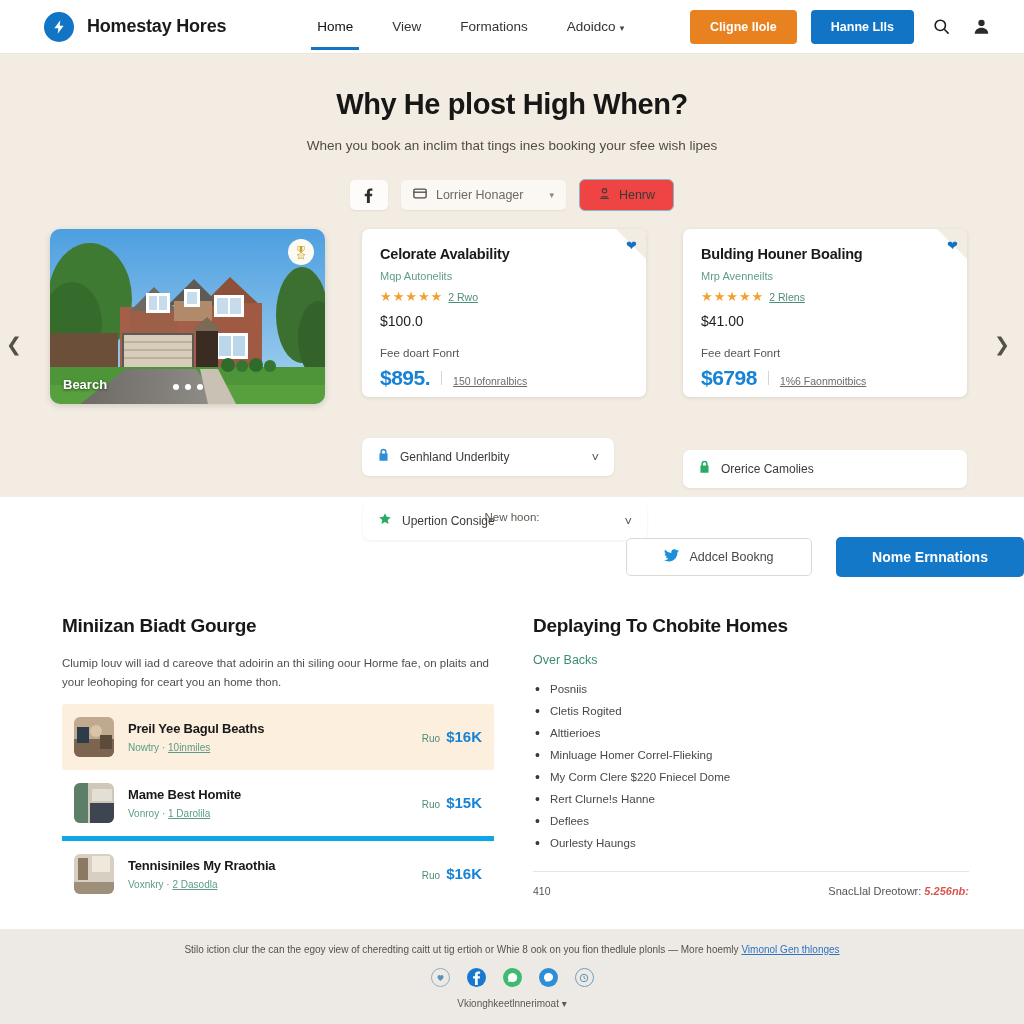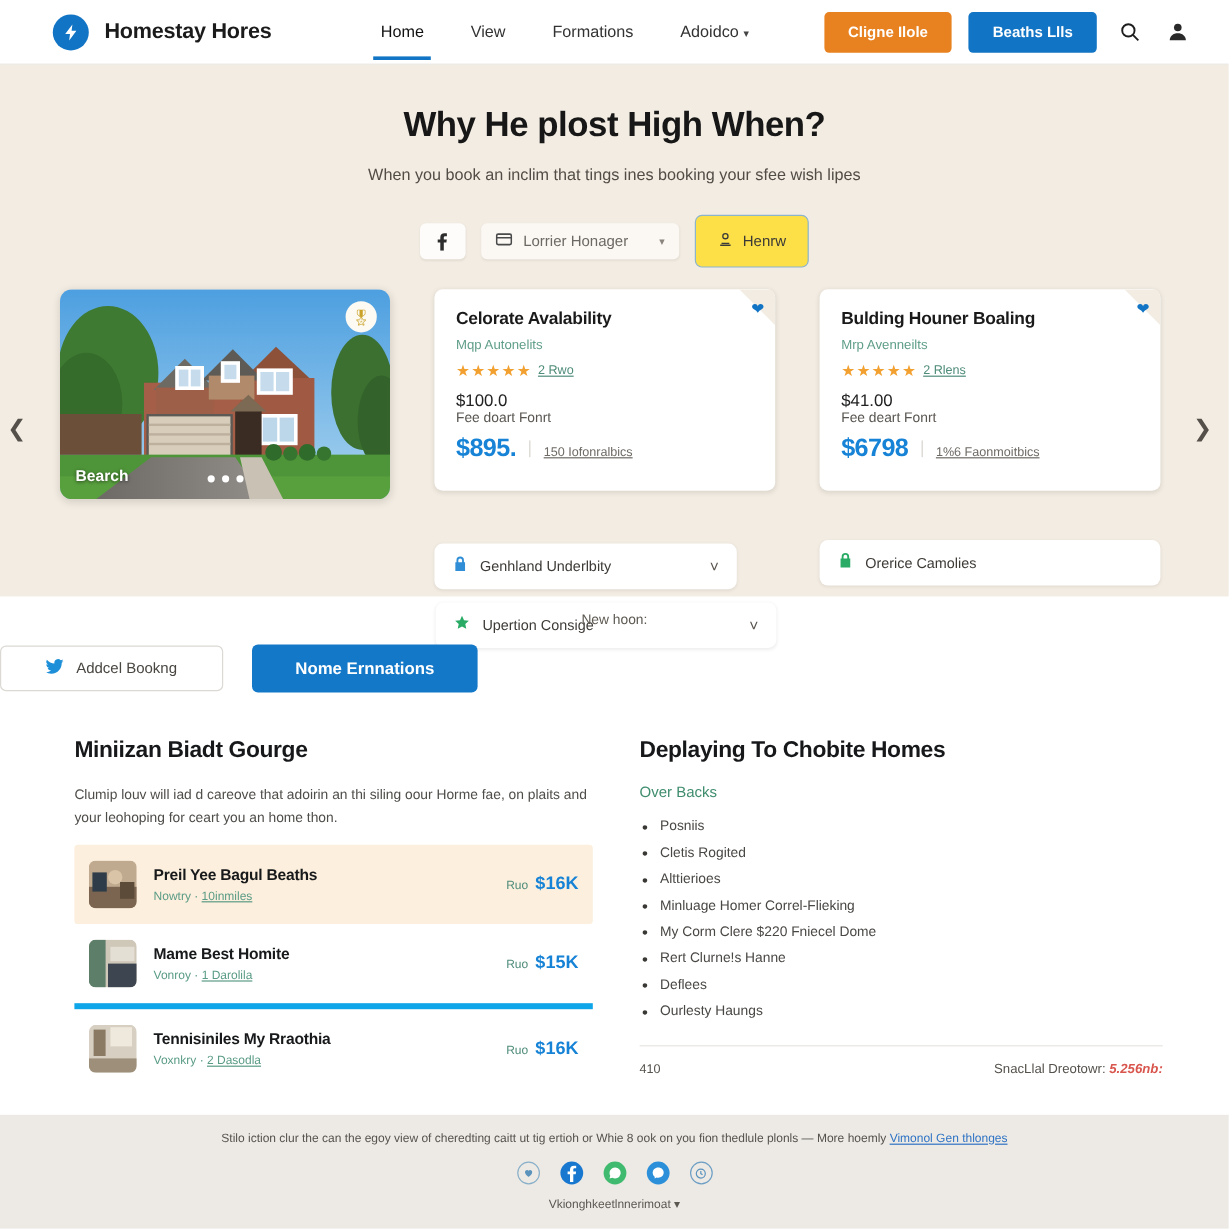--- a/index.html
+++ b/index.html
@@ -62,21 +62,21 @@
     display:flex; align-items:center; justify-content:center;
     box-shadow:0 1px 2px rgba(0,0,0,.07);
   }
   .pill-select {
     height:30px; background:#fbf8f4; border-radius:5px; display:flex; align-items:center;
     gap:9px; padding:0 12px; min-width:165px; box-shadow:0 1px 2px rgba(0,0,0,.06);
     font-size:12.5px; color:#6d6862; cursor:pointer; filter:blur(0.3px);
   }
   .pill-select .sel-caret { margin-left:auto; font-size:9px; color:#8a847c; }
   .pill-outline {
-    height:44px; background:#fde047; border:1.5px solid #8cb4cd; border-radius:6px;
+    height:32px; background:#ef4444; border:1.5px solid #8cb4cd; border-radius:6px;
     display:flex; align-items:center; gap:8px; padding:0 18px;
     font-size:12.5px; color:#3c3a37; cursor:pointer; filter:blur(0.3px);
   }
 
   
   .showcase { position:relative; margin-top:18px; height:270px; }
   .arrow-l, .arrow-r {
     position:absolute; top:104px; font-size:19px; color:#55504a; cursor:pointer;
     user-select:none;
   }
@@ -111,42 +111,42 @@
     position:absolute; right:0; top:0; width:30px; height:30px;
     background:#f3ece2; clip-path: polygon(100% 0, 0 0, 100% 100%);
   }
   .card-heart { position:absolute; right:9px; top:9px; color:#1274c4; font-size:13px; z-index:3; }
   .card-title { font-size:14.5px; font-weight:bold; color:#1a1a1a; letter-spacing:-0.2px; }
   .card-meta { font-size:11px; color:#5f9e89; margin-top:8px; filter:blur(0.35px); }
   .card-stars { margin-top:7px; display:flex; align-items:center; gap:5px; }
   .card-stars .st { color:#f2a030; font-size:13px; letter-spacing:1px; }
   .card-rev { font-size:10.5px; color:#4f8c7a; text-decoration:underline; filter:blur(0.4px); }
   .card-price-sm { font-size:14px; color:#222; margin-top:9px; filter:blur(0.3px); }
-  .card-note { font-size:11.5px; color:#595651; margin-top:2px; filter:blur(0.3px); }
+  .card-note { font-size:11.5px; color:#595651; margin-top:18px; filter:blur(0.3px); }
   .card-price-row { display:flex; align-items:baseline; gap:11px; margin-top:7px; }
   .card-price-big { font-size:21px; font-weight:bold; color:#1783d6; letter-spacing:-0.5px; }
   .card-price-div { width:1px; height:14px; background:#d7d3cd; align-self:center; }
   .card-price-note { font-size:10.5px; color:#6f6b66; filter:blur(0.4px);text-decoration:underline; }
 
   
   .acc {
     position:absolute; background:#fff; border-radius:7px; height:38px;
     display:flex; align-items:center; gap:10px; padding:0 15px;
     box-shadow:0 1px 3px rgba(0,0,0,.07); cursor:pointer;
   }
   .acc .acc-label { font-size:12px; color:#3d3a36; filter:blur(0.35px); }
   .acc .acc-caret { margin-left:auto; font-size:13px; color:#59544e; }
-  .acc.a1 { left:362px; top:399px; width:252px; }
+  .acc.a1 { left:362px; top:384px; width:252px; }
   .acc.a2 { left:363px; top:448px; width:284px; }
   .acc.a3 { left:683px; top:396px; width:284px; }
 
   
   .mid { background:#ffffff; padding-top:14px; }
   .mid-label { text-align:center; font-size:11.5px; color:#5d5952; filter:blur(0.35px); }
-  .cta-row { display:flex; justify-content:flex-start; align-items:center; gap:24px; margin-top:14px; }
+  .cta-row { display:flex; justify-content:flex-end; align-items:center; gap:24px; margin-top:14px; }
   .btn-outline {
     width:186px; height:38px; background:#fff; border:1px solid #dcd9d4; border-radius:5px;
     display:flex; align-items:center; justify-content:center; gap:10px;
     font-size:12.5px; color:#4a4742; cursor:pointer; filter:blur(0.3px);
   }
   .btn-primary {
     width:188px; height:40px; background:#1478c8; border:none; border-radius:5px;
     color:#fff; font-size:14px; font-weight:bold; cursor:pointer; filter:blur(0.3px);
   }
 
@@ -220,21 +220,21 @@
 
     <div class="nav">
       <span class="nav-item active">Home</span>
       <span class="nav-item">View</span>
       <span class="nav-item">Formations</span>
       <span class="nav-item"><span>Adoidco</span><span class="nav-caret">▾</span></span>
     </div>
 
     <div class="header-right">
       <button class="btn-orange">Cligne Ilole</button>
-      <button class="btn-blue-hdr">Beaths Llls</button>
+      <button class="btn-blue-hdr">Hanne Llls</button>
       <span class="icon-btn">
         <svg width="19" height="19" viewBox="0 0 24 24" fill="none" stroke="#1d1d1d" stroke-width="2">
             <circle cx="10.5" cy="10.5" r="6.5"></circle>
             <line x1="15.5" y1="15.5" x2="21" y2="21"></line>
           </svg>
       </span>
       <span class="icon-btn">
         <svg width="19" height="19" viewBox="0 0 24 24" fill="#2a2a2a">
             <circle cx="12" cy="7.5" r="4"></circle>
             <path d="M3.5 21c0-4.7 3.8-7.5 8.5-7.5s8.5 2.8 8.5 7.5z"></path>

